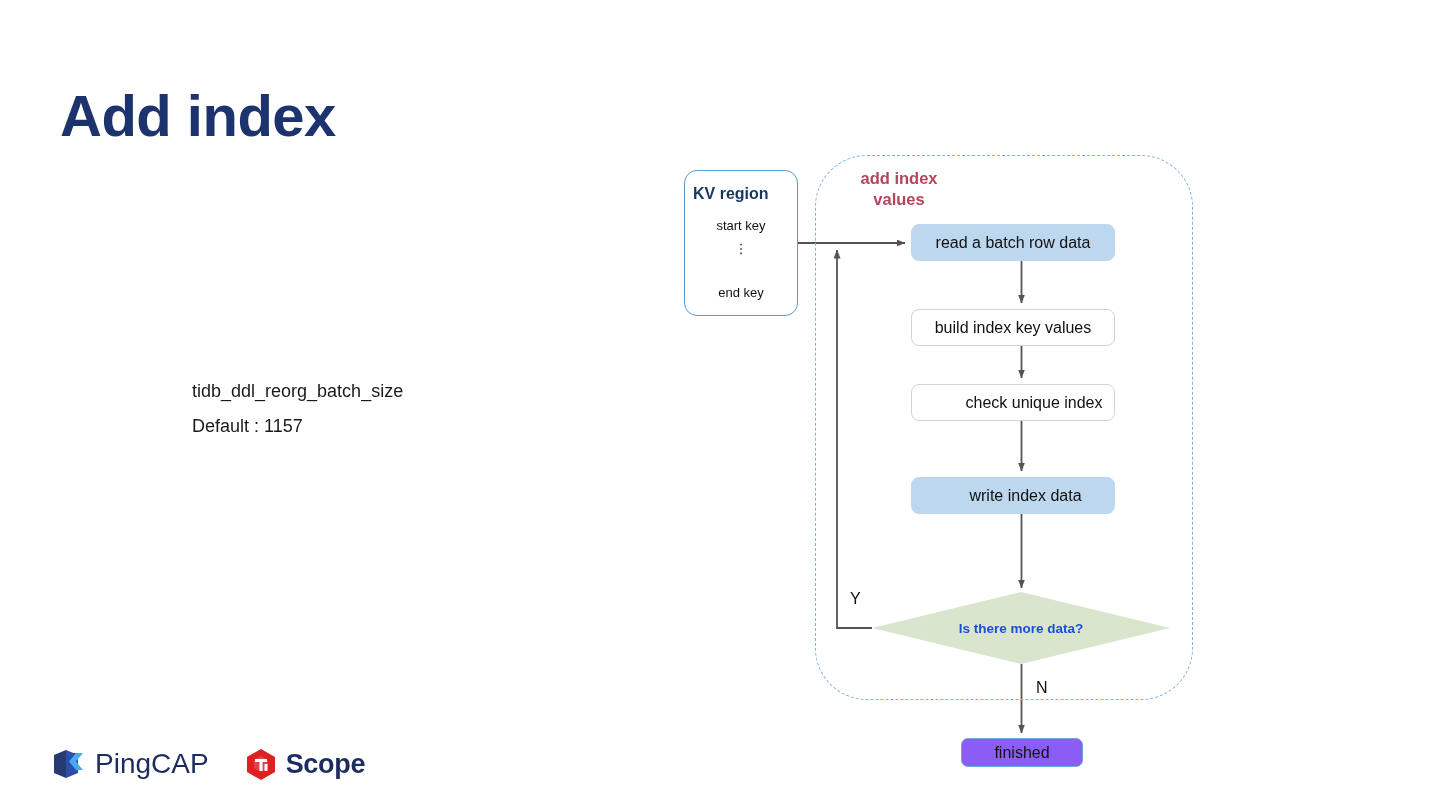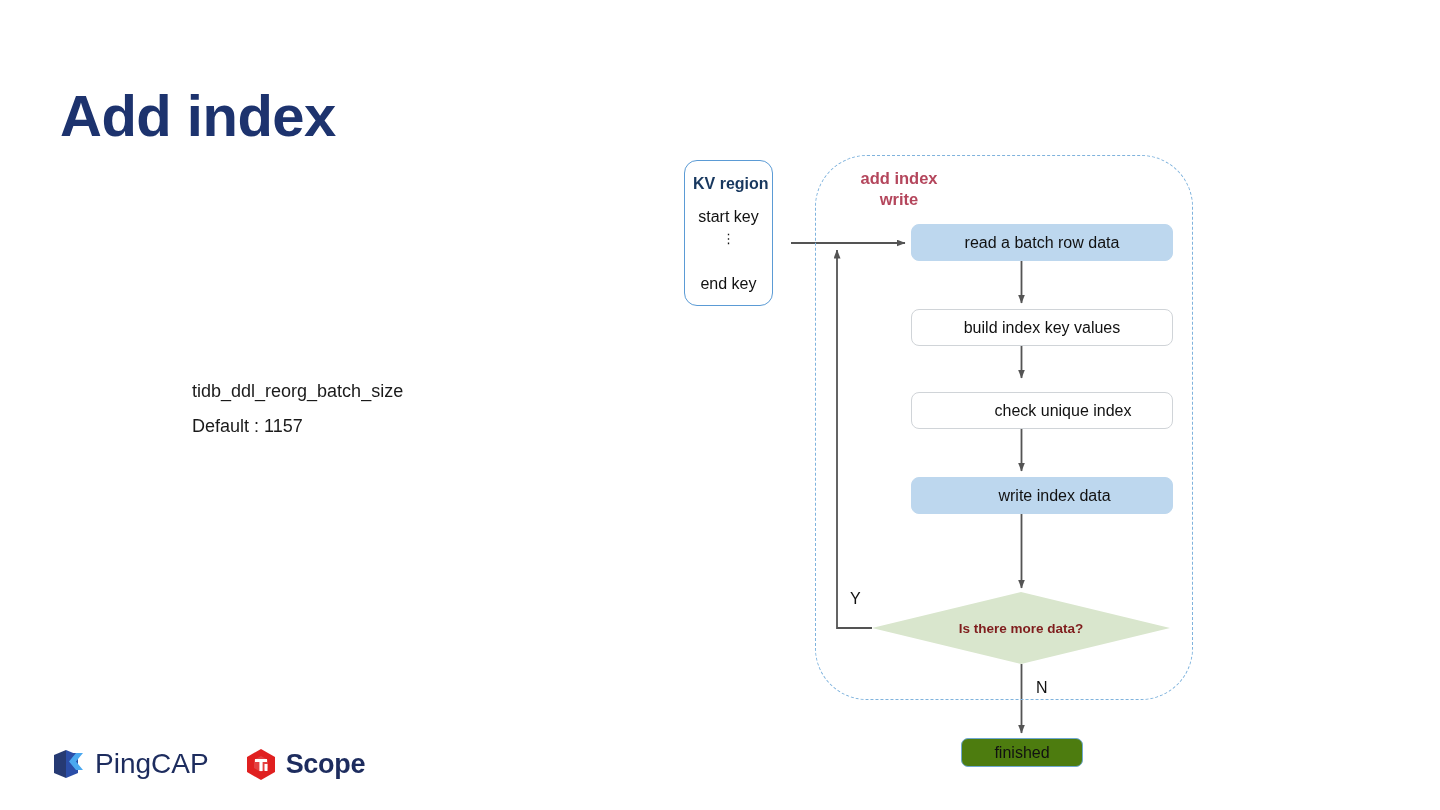--- a/index.html
+++ b/index.html
@@ -45,42 +45,42 @@
     left: 0;
     top: 0;
     width: 1440px;
     height: 810px;
   }
 
   
   #kv-region {
     position: absolute;
     left: 684px;
-    top: 160px;
-    width: 89px;
+    top: 170px;
+    width: 114px;
     height: 146px;
     border: 1.6px solid #5b9bd5;
     border-radius: 13px;
     background: #ffffff;
     box-sizing: border-box;
   }
   #kv-region-title {
     position: absolute;
     left: 8px;
     top: 14px;
     font-size: 16px;
     font-weight: bold;
     color: #17375e;
     white-space: nowrap;
   }
   .kv-key {
     position: absolute;
     width: 100%;
     text-align: center;
-    font-size: 16px;
+    font-size: 13px;
     color: #111111;
     white-space: nowrap;
   }
   #kv-start { top: 47px; }
   #kv-end   { top: 114px; }
   #kv-dots {
     position: absolute;
     width: 100%;
     top: 72px;
     text-align: center;
@@ -110,21 +110,21 @@
     font-size: 16.5px;
     font-weight: bold;
     color: #b4465c;
     line-height: 21px;
   }
 
   
   .node {
     position: absolute;
     left: 911px;
-    width: 262px;
+    width: 204px;
     height: 37px;
     border-radius: 8px;
     box-sizing: border-box;
     display: flex;
     align-items: center;
     justify-content: center;
     font-size: 16px;
     color: #111111;
     white-space: nowrap;
   }
@@ -132,47 +132,47 @@
     background: #bdd7ee;
     border: 1px solid #bdd7ee;
   }
   .node.plain {
     background: #ffffff;
     border: 1px solid #d0d4d8;
     text-align: center;
   }
   #node-read   { top: 224px; }
   #node-build  { top: 309px; }
-  #node-check  { top: 392px; padding-left: 42px; }
+  #node-check  { top: 384px; padding-left: 42px; }
   #node-write  { top: 477px; padding-left: 25px; }
   #decision-label {
     position: absolute;
     left: 872px;
     top: 592px;
     width: 298px;
     height: 72px;
     display: flex;
     align-items: center;
     justify-content: center;
     font-size: 13.5px;
     font-weight: bold;
-    color: #7f1d1d;
+    color: #1d4ed8;
     white-space: nowrap;
   }
 
   
   #node-finished {
     position: absolute;
     left: 961px;
     top: 738px;
     width: 122px;
     height: 29px;
     border: 1.3px solid #6fa8d0;
     border-radius: 7px;
-    background: #4d7c0f;
+    background: #8b5cf6;
     box-sizing: border-box;
     display: flex;
     align-items: center;
     justify-content: center;
     font-size: 16px;
     color: #111111;
     white-space: nowrap;
   }
 
   
@@ -243,21 +243,21 @@
   <div id="kv-region">
     <div id="kv-region-title">KV region</div>
     <div class="kv-key" id="kv-start">start key</div>
     <div id="kv-dots">⋮</div>
     <div class="kv-key" id="kv-end">end key</div>
   </div>
 
   <div id="worker-container"></div>
   <div id="worker-label">
     <div>add index</div>
-    <div>write</div>
+    <div>values</div>
   </div>
 
   <div class="node filled" id="node-read">read a batch row data</div>
   <div class="node plain" id="node-build">build index key values</div>
   <div class="node plain" id="node-check">check unique index</div>
   <div class="node filled" id="node-write">write index data</div>
 
   <div id="decision-label">Is there more data?</div>
 
   <div class="branch-label" id="label-y">Y</div>

